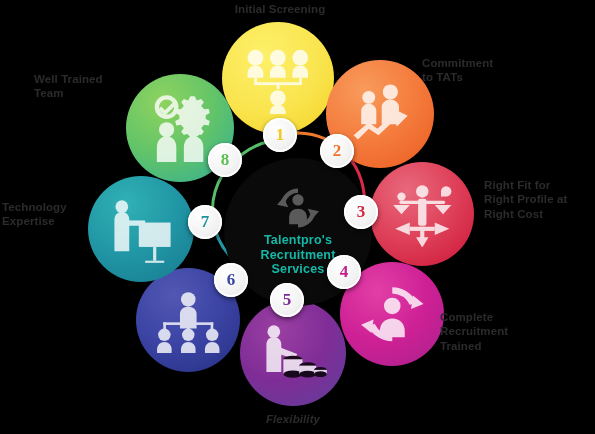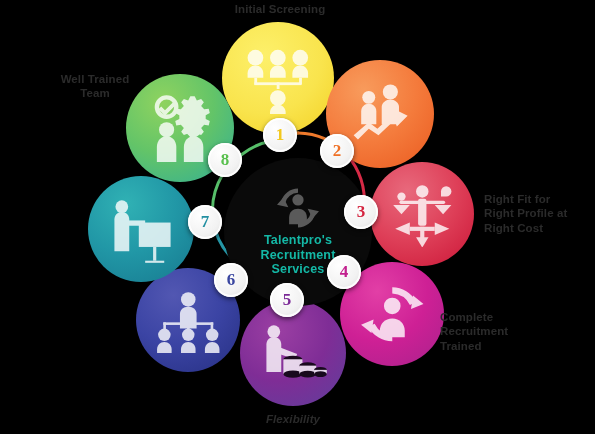--- a/index.html
+++ b/index.html
@@ -41,21 +41,21 @@
     display: flex; align-items: center; justify-content: center;
     font-size: 17px; font-weight: bold; font-family: "Liberation Serif", serif;
   }
 
   
   .label {
     position: absolute; color: #2b2b2b; font-size: 11.5px; font-weight: bold;
     line-height: 1.25; letter-spacing: .1px; white-space: pre-line;
   }
   .lbl-c { text-align: center; }
-  .lbl-r { text-align: center; }
+  .lbl-r { text-align: left; }
   .lbl-l { text-align: left; }
 
   
   #ring { position: absolute; left:0; top:0; width:595px; height:434px; }
 </style>
 </head>
 <body>
 
 <div id="stage">
 
@@ -99,41 +99,43 @@
     <svg class="glyph" viewBox="0 0 64 64">
       <g>
         <circle cx="22" cy="17" r="6"></circle>
           <path d="M15 30c0-4 3-7 7-7s7 3 7 7v12H15z"></path>
         <circle cx="42" cy="12" r="7"></circle>
           <path d="M34 26c0-4 4-7 8-7s8 3 8 7v16H34z"></path>
         <path d="M8 52 L22 40 L30 46 L44 33 L44 27 L58 34 L48 44 L46 38 L31 52 L22 46 L12 56 Z"></path>
       </g>
     </svg>
   </div>
+  <div class="label lbl-l" style="left:422px; top:56px; width:130px;">Commitment
+to TATs</div>
 
   <div class="petal" style="left:370px; top:162px; width:104px; height:104px;
               background: radial-gradient(circle at 36% 28%, #e8697c 0%, #de3f58 50%, #cb1536 100%);">
     <svg class="glyph" viewBox="0 0 64 64">
       <g>
         <circle cx="32" cy="10" r="6"></circle>
         <rect x="28" y="17" width="8" height="26" rx="2"></rect>
         <rect x="10" y="19" width="44" height="3" rx="1.5"></rect>
         <circle cx="12" cy="15" r="4"></circle>
         <path d="M4 23 h16 l-8 9 z"></path>
         <path d="M44 23 h16 l-8 9 z"></path>
         <path d="M50 10 a5 5 0 1 1 5 5 h-5 z"></path>
         <rect x="20" y="44" width="24" height="4"></rect>
         <path d="M20 40 L6 46 L20 52 Z"></path>
         <path d="M44 40 L58 46 L44 52 Z"></path>
         <rect x="30" y="44" width="4" height="12"></rect>
         <path d="M26 54 L32 64 L38 54 Z"></path>
       </g>
     </svg>
   </div>
-  <div class="label lbl-l" style="left:484px; top:192px; width:112px;">Right Fit for
+  <div class="label lbl-l" style="left:484px; top:178px; width:112px;">Right Fit for
 Right Profile at
 Right Cost</div>
 
   <div class="petal" style="left:340px; top:262px; width:104px; height:104px;
               background: radial-gradient(circle at 36% 28%, #e23fa6 0%, #ce2095 50%, #a8228c 100%);">
     <svg class="glyph" viewBox="0 0 64 64">
       <g>
         <circle cx="32" cy="24" r="8"></circle>
         <path d="M20 48c0-7 5-12 12-12s12 5 12 12v6H20z"></path>
         <path d="M32 6 a26 26 0 0 1 23 14 l-6 3 A20 20 0 0 0 32 12 Z"></path>
@@ -199,20 +201,22 @@
         <rect x="33" y="29" width="24" height="17" fill="#1e8a9c"></rect>
         <path d="M44 33 a5.5 5.5 0 1 0 5.5 5.5 H44 Z" fill="#bfe8ee"></path>
         <rect x="51" y="33" width="6" height="2.5" fill="#bfe8ee"></rect>
         <rect x="51" y="38" width="6" height="2.5" fill="#bfe8ee"></rect>
         <rect x="51" y="43" width="6" height="2.5" fill="#bfe8ee"></rect>
         <rect x="43.5" y="49" width="3" height="13"></rect>
         <path d="M36 62 h18 v2 h-18 z"></path>
       </g>
     </svg>
   </div>
+  <div class="label lbl-r" style="left:2px; top:200px; width:98px;">Technology
+Expertise</div>
 
   <div class="petal" style="left:126px; top:74px; width:108px; height:108px;
               background: radial-gradient(circle at 34% 26%, #8fd35f 0%, #63c468 48%, #31ae96 100%);">
     <svg class="glyph" viewBox="0 0 64 64">
       <g>
         <path d="M20 2 a11 11 0 1 0 0 22 a11 11 0 0 0 0-22 z m0 4 a7 7 0 1 1 0 14 a7 7 0 0 1 0-14 z"></path>
         <path d="M15 12.5 l3.5 3.5 L26 8.5 l2.5 2.5 L18.5 21 L12.5 15 Z"></path>
         <path d="M46 3 l2 4 4 -1.5 2.5 3 -2.5 3.5 2.8 3 4.2 -0.5 1 4 -3.8 2 0 3.5 3.8 2 -1 4 -4.2 -0.5 -2.8 3 2.5 3.5 -2.5 3 -4 -1.5 -2 4 -4 0 -2 -4 -4 1.5 -2.5 -3 2.5 -3.5 -2.8 -3 -4.2 0.5 -1 -4 3.8 -2 0 -3.5 -3.8 -2 1 -4 4.2 0.5 2.8 -3 -2.5 -3.5 2.5 -3 4 1.5 2 -4 z"></path>
         <circle cx="46" cy="22" r="6" fill="#5fc278"></circle>
         <circle cx="20" cy="34" r="7"></circle>

